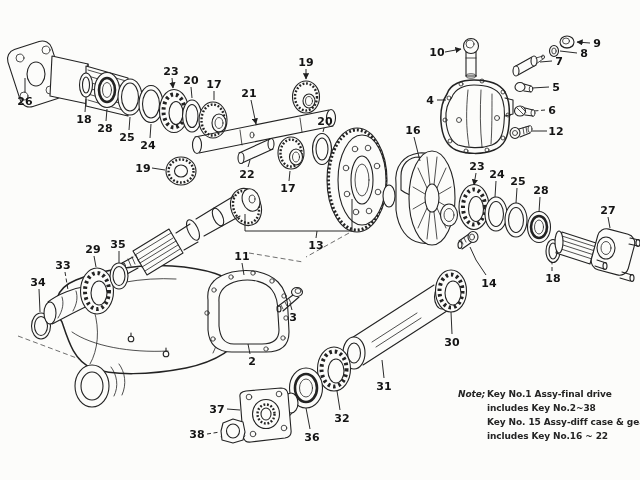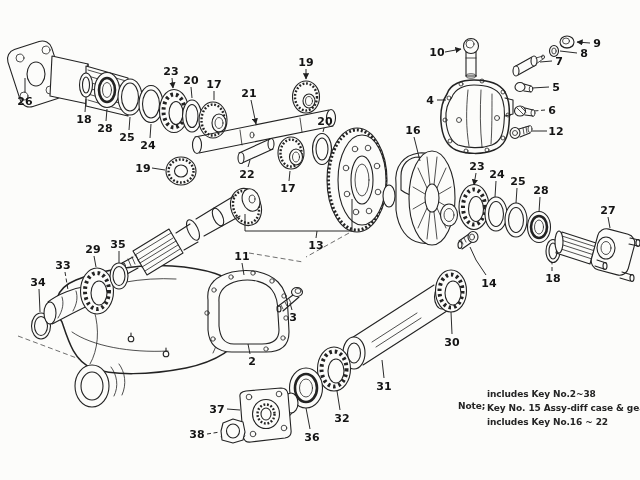--- a/index.html
+++ b/index.html
@@ -14,21 +14,21 @@
   .teeth{fill:none;stroke:#232323;stroke-width:3;stroke-dasharray:2 2;}
   .teeth2{fill:none;stroke:#232323;stroke-width:2.4;stroke-dasharray:1.8 1.8;}
   .seal{fill:none;stroke:#232323;stroke-width:2.6;}
   .proj{fill:none;stroke:#4a4a4a;stroke-width:.8;stroke-dasharray:5 3;}
   .leader{fill:none;stroke:#1f1f1f;stroke-width:.95;}
   .leader.dashed{stroke-dasharray:4 2.6;}
   .callout{font:bold 11px "DejaVu Sans",sans-serif;fill:#141414;text-anchor:middle;dominant-baseline:central;}
   .note{position:absolute;left:458px;top:387px;font-size:9px;font-weight:bold;color:#242424;
         line-height:14px;letter-spacing:-.1px;white-space:nowrap;}
   .note-row{position:relative;padding-left:29px;}
-  .note-prefix{position:absolute;left:0;top:12px;}
+  .note-prefix{position:absolute;left:0;top:0;font-style:italic;}
 </style>
 </head>
 <body>
 
 <div class="page">
 <svg width="640" height="480" viewBox="0 0 640 480">
   <defs>
     <marker id="arr" viewBox="0 0 6 6" refX="5.5" refY="3" markerWidth="6.5" markerHeight="6.5" orient="auto">
       <path d="M0,0 L6,3 L0,6 Z" fill="#1f1f1f"></path>
     </marker>
@@ -459,18 +459,19 @@
         <polyline points="292,310 290,303" class="leader"></polyline>
         <text x="293" y="317" class="callout">3</text>
         <polyline points="242,263 244,275" class="leader"></polyline>
         <text x="242" y="256" class="callout">11</text>
       </g>
 </svg>
 
 <div class="note">
   <div class="note-row">
     <span class="note-prefix">Note;</span>
+    <span>Key No.1 Assy-final drive</span>
   </div>
   <div class="note-row">includes Key No.2~38</div>
   <div class="note-row">Key No. 15 Assy-diff case &amp; gear</div>
   <div class="note-row">includes Key No.16 ~ 22</div>
 </div>
 </div>
 
 </body></html>

